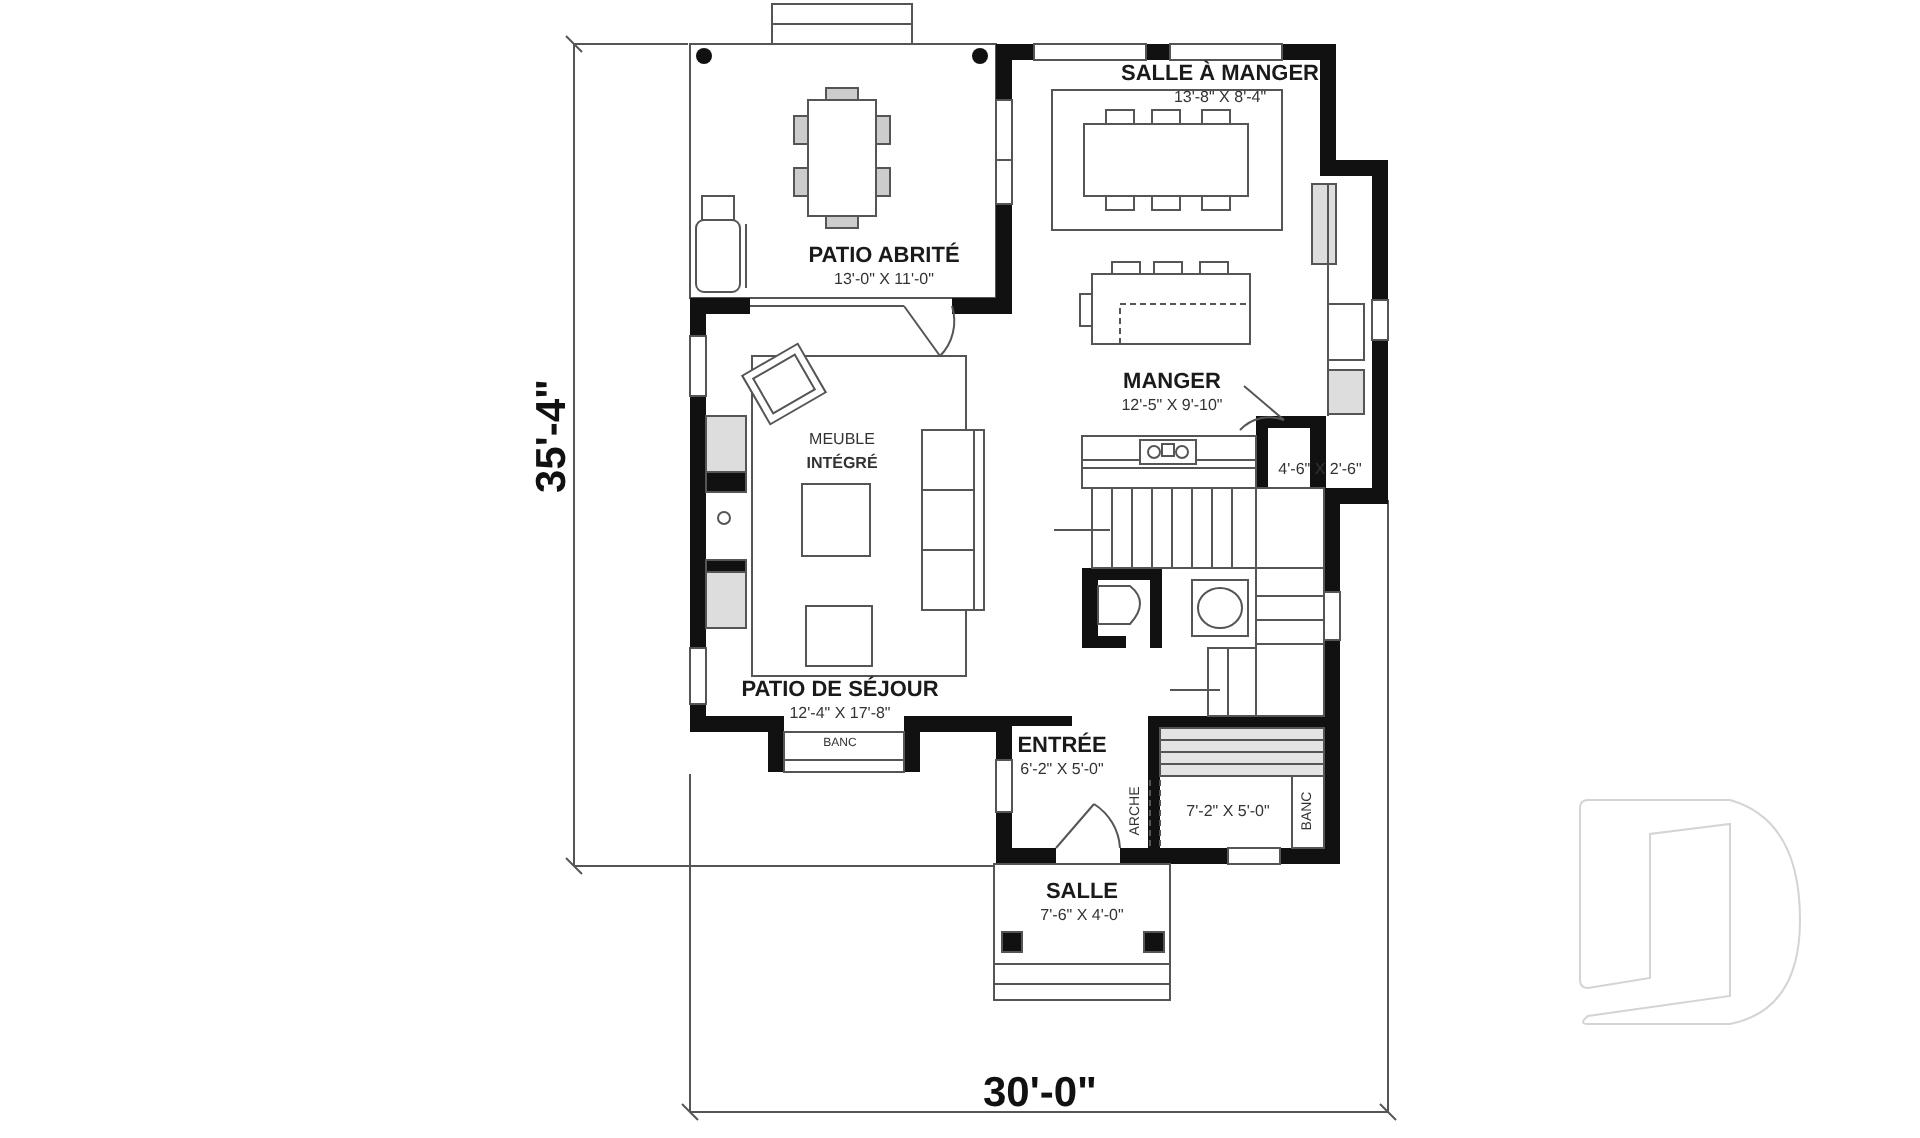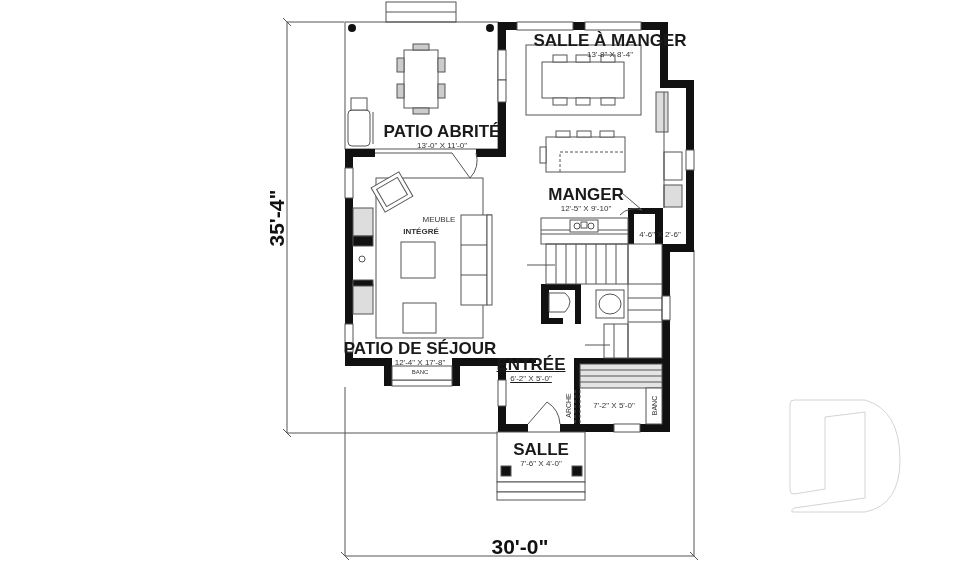--- a/index.html
+++ b/index.html
@@ -1,19 +1,19 @@
 <!DOCTYPE html>
 <html><head>
 <meta charset="utf-8">
 <style>
   html,body{margin:0;padding:0;background:#ffffff;}
   body{width:960px;height:569px;position:relative;overflow:hidden;font-family:"Liberation Sans",sans-serif;color:#1a1a1a;}
   #plan{position:absolute;left:0;top:0;}
   .lbl{position:absolute;font-family:"Liberation Sans",sans-serif;white-space:nowrap;text-align:center;transform:translateX(-50%);line-height:1;}
-  .room{font-weight:bold;font-size:17px;color:#1a1a1a;}
+  .room{font-weight:bold;font-size:11px;color:#1a1a1a;}
   .dim{font-size:8px;color:#333;margin-top:2px;}
   .small{font-size:8px;color:#333;}
   .bigdim{font-weight:bold;font-size:21px;color:#111;}
 </style>
 </head>
 <body>
 
 <svg id="plan" width="960" height="569" viewBox="0 0 960 569" xmlns="http://www.w3.org/2000/svg">
 
   <g stroke="#555" stroke-width="1" fill="none">
@@ -229,31 +229,31 @@
   <div class="dim">13'-8" X 8'-4"</div>
 </div>
 <div class="lbl" style="left:586px;top:186px;">
   <div class="room">MANGER</div>
   <div class="dim">12'-5" X 9'-10"</div>
 </div>
 <div class="lbl" style="left:420px;top:340px;">
   <div class="room">PATIO DE SÉJOUR</div>
   <div class="dim">12'-4" X 17'-8"</div>
 </div>
-<div class="lbl" style="left:531px;top:356px;text-decoration:underline;">
+<div class="lbl" style="left:531px;top:368px;">
   <div class="room">ENTRÉE</div>
   <div class="dim">6'-2" X 5'-0"</div>
 </div>
 <div class="lbl" style="left:541px;top:441px;">
   <div class="room">SALLE</div>
   <div class="dim">7'-6" X 4'-0"</div>
 </div>
 
 <div class="lbl small" style="left:660px;top:231px;">4'-6" X 2'-6"</div>
 <div class="lbl small" style="left:614px;top:402px;">7'-2" X 5'-0"</div>
-<div class="lbl small" style="left:421px;top:216px;margin-left:18px;">MEUBLE</div>
+<div class="lbl small" style="left:421px;top:216px;">MEUBLE</div>
 <div class="lbl small" style="left:421px;top:228px;font-weight:bold;">INTÉGRÉ</div>
 <div class="lbl" style="left:420px;top:369px;font-size:6px;color:#333;">BANC</div>
 <div class="lbl small" style="left:654px;top:402px;transform:translateX(-50%) rotate(-90deg);font-size:7px;">BANC</div>
 <div class="lbl small" style="left:568px;top:402px;transform:translateX(-50%) rotate(-90deg);font-size:7px;">ARCHE</div>
 
 <div class="lbl bigdim" style="left:520px;top:536px;">30'-0"</div>
 <div class="lbl bigdim" style="left:276px;top:218px;transform:translate(-50%,-50%) rotate(-90deg);">35'-4"</div>
 
 </body></html>

